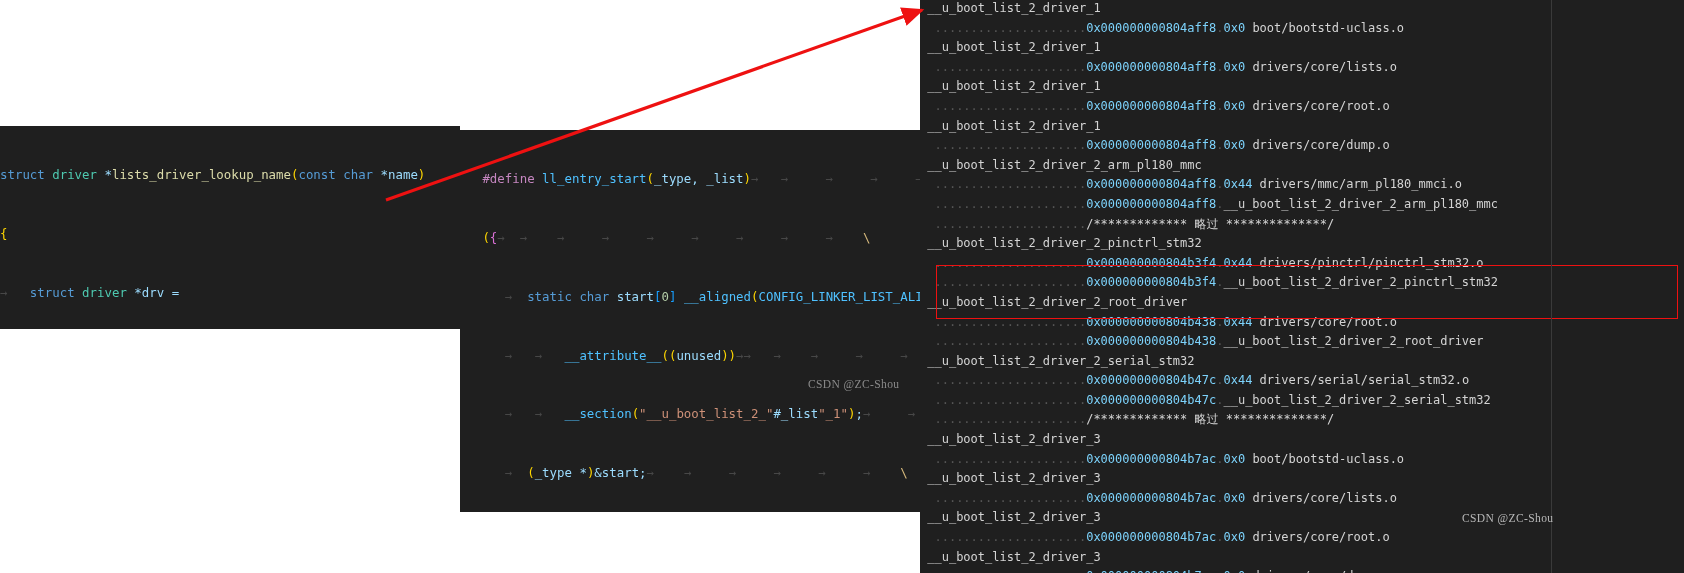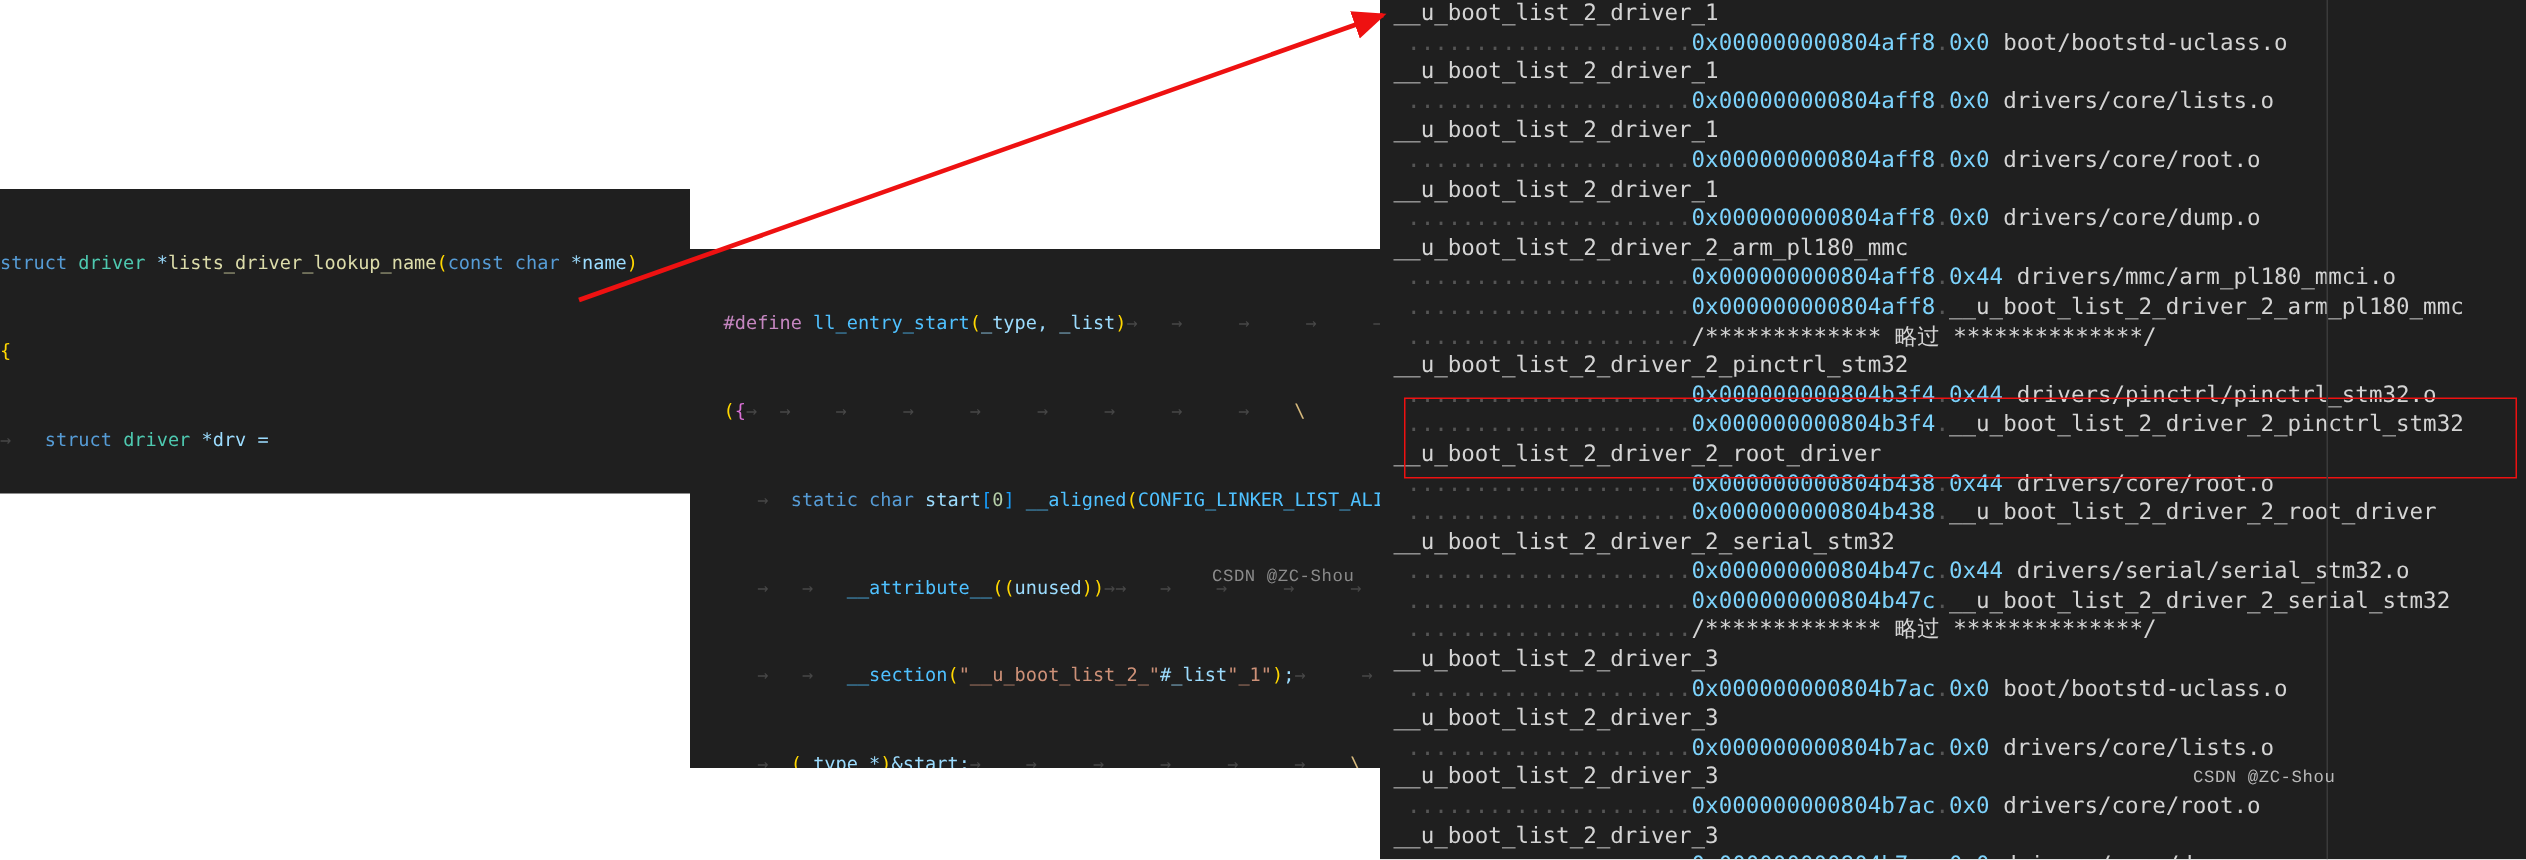--- a/index.html
+++ b/index.html
@@ -48,23 +48,23 @@
   .err-msg  { color: #f14c4c; }
   .squig {
     text-decoration: underline;
     text-decoration-style: wavy;
     text-decoration-color: #f14c4c;
     text-underline-offset: 2px;
   }
 
   
   #pane-left   { left: 0px;   top: 126px; width: 460px;  height: 203px; }
-  #pane-mid    { left: 460px; top: 130px; width: 460px;  height: 382px; margin-top: 36px; }
+  #pane-mid    { left: 460px; top: 130px; width: 460px;  height: 382px; }
   #pane-right  { left: 920px; top: 0px;   width: 764px;  height: 573px;
-                 font-size: 15px; line-height: 17.05px; color: #cccccc; }
+                 font-size: 12px; line-height: 17.05px; color: #cccccc; }
 
   #pane-right .addr  { color: #7dd3fc; }
   #pane-right .dots  { color: #555555; }
   #pane-right .sym   { color: #d4d4d4; }
 
   
   #arrow { position: absolute; left: 0; top: 0; width: 1684px; height: 573px;
            pointer-events: none; }
 
   
@@ -78,21 +78,21 @@
 
   
   #divider {
     position: absolute; left: 1551px; top: 0; width: 1px; height: 573px;
     background: #3a3a3a;
   }
 
   
   .wm {
     position: absolute;
-    font-family: Liberation Mono, monospace;
+    font-family: Liberation Serif, serif;
     font-size: 11.5px;
     color: #8b8b8b;
     letter-spacing: .4px;
     white-space: nowrap;
   }
   #wm-mid   { left: 808px;  top: 378px; }
   #wm-right { left: 1462px; top: 512px; color: #b9b9b9; }
 
   
   .whitegap { position: absolute; background: #ffffff; }

